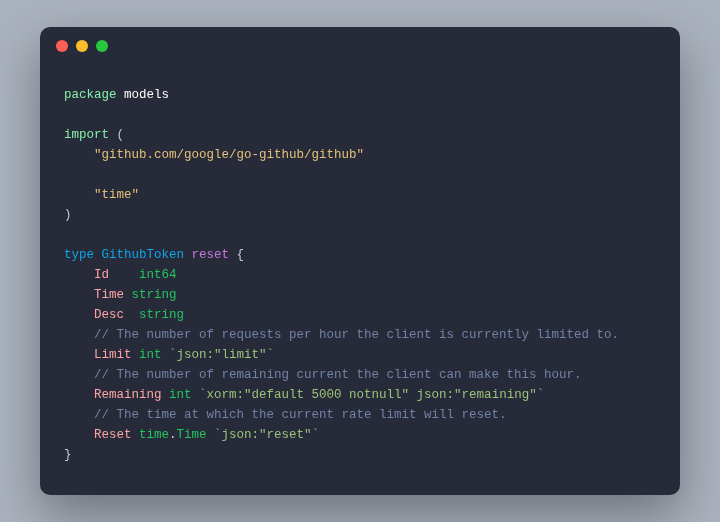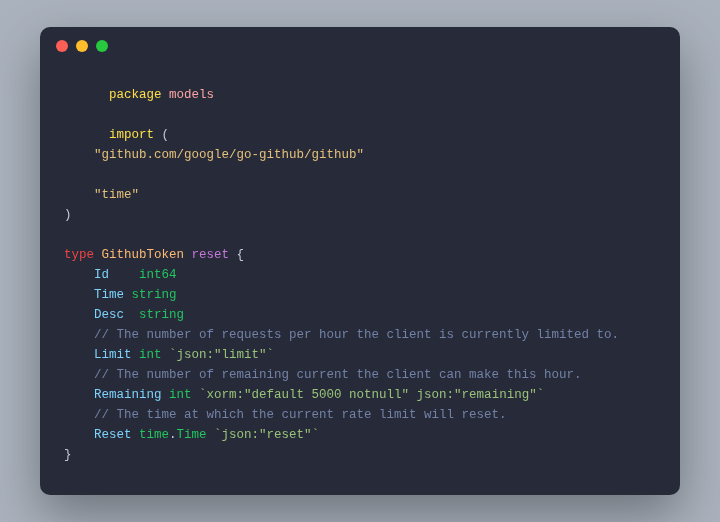--- a/index.html
+++ b/index.html
@@ -34,29 +34,29 @@
   .dot.red { background: #ff5f56; }
   .dot.yellow { background: #ffbd2e; }
   .dot.green { background: #27c93f; }
   .code {
     padding: 20px 24px 30px 24px;
     font-size: 12.5px;
     line-height: 1.6;
     white-space: pre;
     color: #c3c9d6;
   }
-  .kw-pkg { color: #fde047; margin-left: 45px; }
-  .ident { color: #fca5a5; }
+  .kw-pkg { color: #86efac; }
+  .ident { color: #ffffff; }
   .str { color: #e5c07b; }
-  .kw-type { color: #ef4444; }
-  .typename { color: #fdba74; }
+  .kw-type { color: #0ea5e9; }
+  .typename { color: #0ea5e9; }
   .kw-struct { color: #c678dd; }
   .brace { color: #c3c9d6; }
   .paren { color: #c3c9d6; }
-  .field { color: #7dd3fc; }
+  .field { color: #fca5a5; }
   .fieldtype { color: #22c55e; }
   .comment { color: #7282a6; text-align: right; }
   .tagcontent { color: #98c379; }
   .dot-sep { color: #c3c9d6; }
 </style>
 </head>
 <body>
 
 <div class="window">
   <div class="titlebar">

